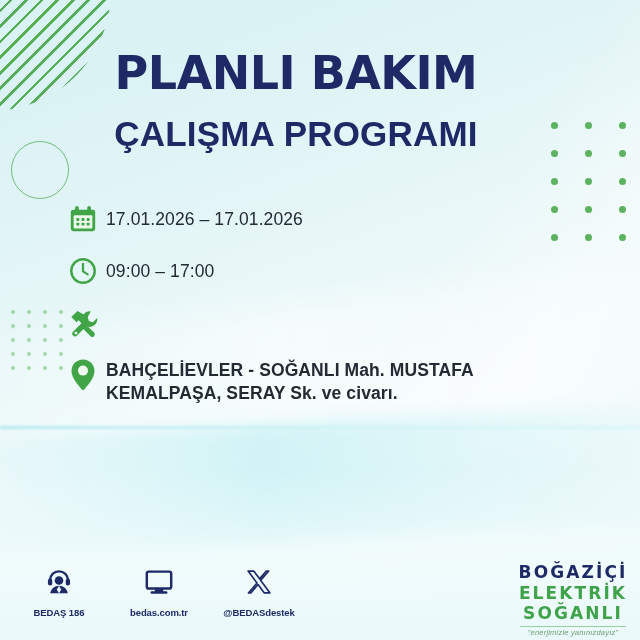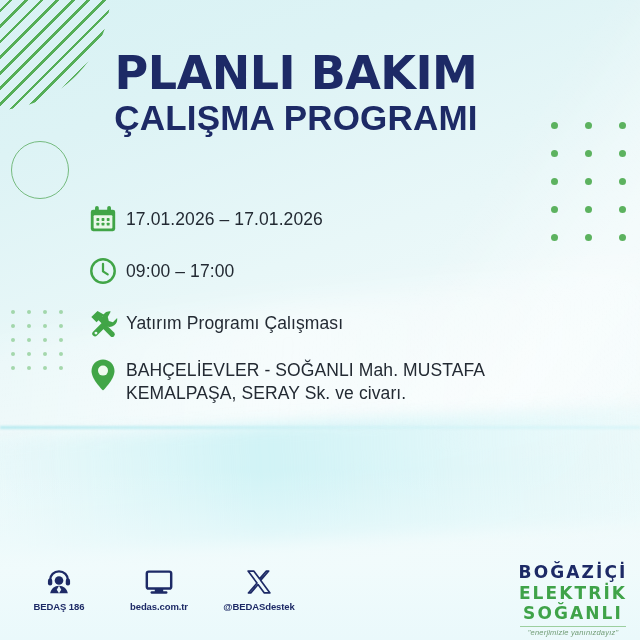--- a/index.html
+++ b/index.html
@@ -122,28 +122,28 @@
     line-height: 1.0;
     white-space: nowrap;
   }
   .title-sub {
     font-family: "Liberation Sans", sans-serif;
     font-weight: 600;
     font-size: 35px;
     letter-spacing: 0.2px;
     color: #1d2a66;
     line-height: 1.2;
-    margin-top: 1px;
+    margin-top: 17px;
     white-space: nowrap;
   }
 
   
   .info {
     position: absolute;
-    left: 88px; top: 200px;
+    left: 68px; top: 200px;
     width: 470px;
   }
   .row {
     display: flex;
     align-items: flex-start;
     margin-bottom: 14px;
   }
   .row .ico {
     flex: 0 0 38px;
     height: 38px;
@@ -152,21 +152,21 @@
     justify-content: flex-start;
   }
   .row .txt {
     flex: 1;
     font-size: 17.5px;
     color: #232a33;
     line-height: 1.32;
     padding-top: 8px;
     letter-spacing: .1px;
   }
-  .row.addr .txt { padding-top: 3px; }
+  .row.addr .txt { padding-top: 3px; font-weight: bold; }
   .row.addr .ico { align-items: flex-start; padding-top: 2px; }
 
   
   .footer {
     position: absolute;
     left: 0; bottom: 0;
     width: 640px;
     height: 92px;
   }
   .contacts {
@@ -179,21 +179,21 @@
     width: 74px;
     text-align: center;
   }
   .contact .cico {
     height: 34px;
     display: flex;
     align-items: flex-end;
     justify-content: center;
   }
   .contact .clabel {
-    margin-top: 5px;
+    margin-top: 11px;
     font-size: 9.5px;
     font-weight: 700;
     color: #1d2a66;
     letter-spacing: -.1px;
     white-space: nowrap;
   }
 
   .brand {
     position: absolute;
     right: 8px; top: 14px;
@@ -326,21 +326,20 @@
           <g fill="#41a547" transform="rotate(90 16 16)">
             <path d="M22.6 3.3 a8 8 0 0 1 8.6 11.1" opacity="0"></path>
           </g>
           <g fill="#41a547">
             <path d="M26.9 25.4 a2.6 2.6 0 0 1 -3.7 3.7 l-8.4 -8.4 3.7 -3.7 z"></path>
             <path d="M12.6 3.1 l-4.3 1.2 -2.7 3.4 3.6 3.6 3.6 -3.6 z" opacity="0"></path>
           </g>
           <path d="M9.8 3.0 L3.4 9.4 l5.4 5.4 2.1 -2.1 6.1 6.1 3.7 -3.7 -6.1 -6.1 2.1 -2.1 z" fill="#41a547"></path>
         </svg>
       </div>
-      <div class="txt">Yatırım Programı Çalışması</div>
     </div>
 
     <div class="row addr">
       <div class="ico">
         <svg width="30" height="34" viewBox="0 0 28 34">
           <path d="M14 1.5 C7.6 1.5 2.5 6.6 2.5 13 C2.5 21.5 14 32.5 14 32.5 C14 32.5 25.5 21.5 25.5 13
                    C25.5 6.6 20.4 1.5 14 1.5 Z" fill="#41a547"></path>
           <circle cx="14" cy="12.6" r="5" fill="#eefaee"></circle>
         </svg>
       </div>

